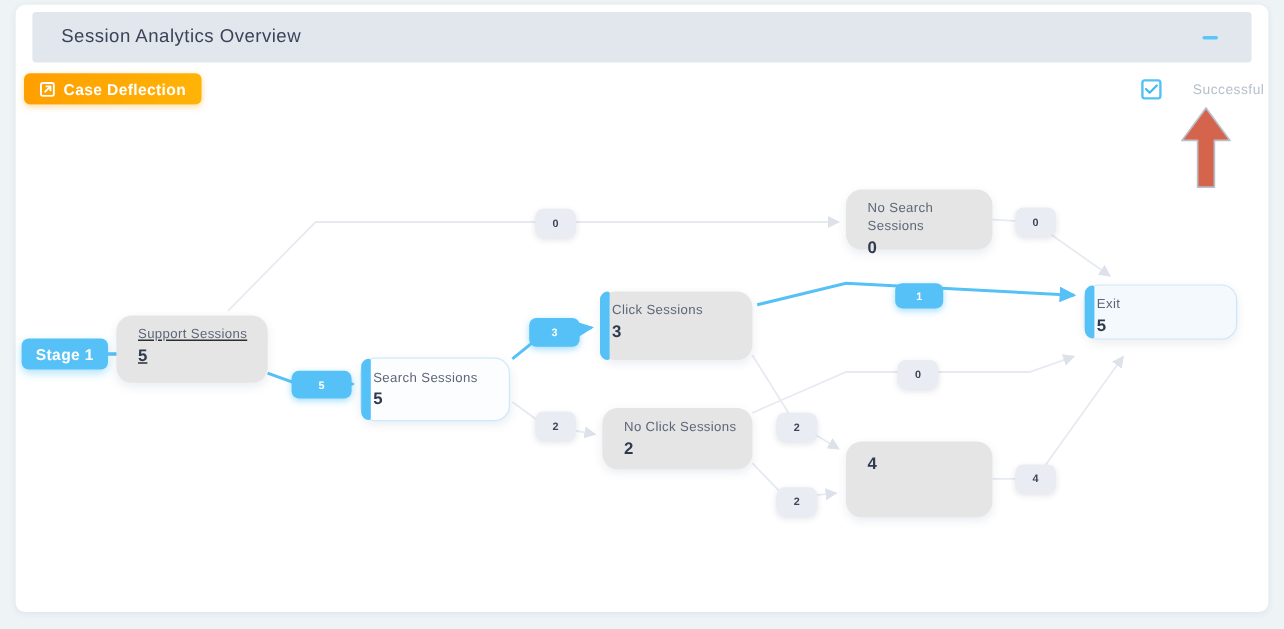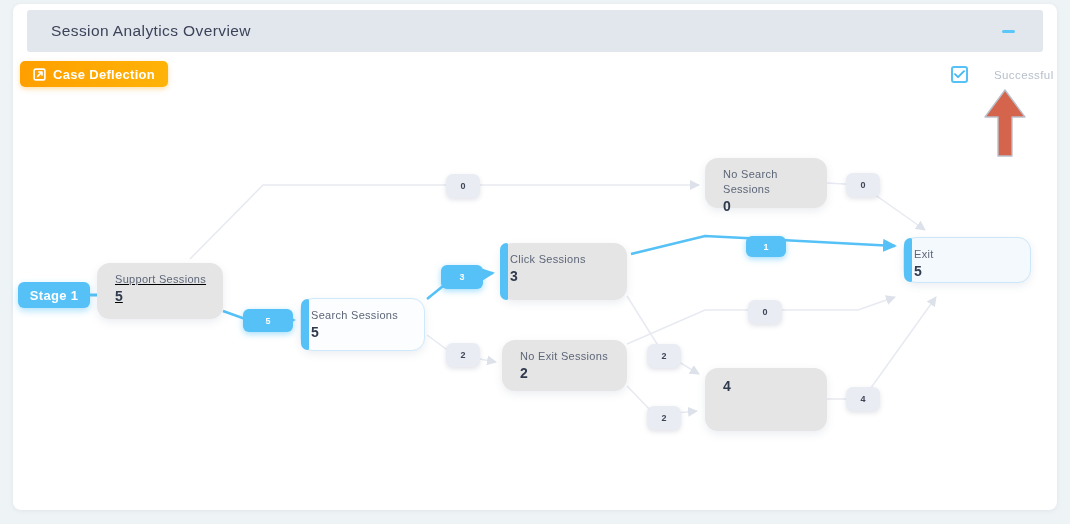--- a/index.html
+++ b/index.html
@@ -150,21 +150,21 @@
     <div class="node-value">5</div>
   </div>
 
   <div class="node barred" style="left:487px;top:239px;width:127px;height:57px;">
     <div class="bar"></div>
     <div class="node-label">Click Sessions</div>
     <div class="node-value">3</div>
   </div>
 
   <div class="node" style="left:489px;top:336px;width:125px;height:51px;">
-    <div class="node-label">No Exit Sessions</div>
+    <div class="node-label">No Click Sessions</div>
     <div class="node-value">2</div>
   </div>
 
   <div class="node" style="left:692px;top:154px;width:122px;height:50px;">
     <div class="node-label">No Search Sessions</div>
     <div class="node-value">0</div>
   </div>
 
   <div class="node" style="left:692px;top:364px;width:122px;height:63px;">
     <div class="node-value">4</div>

